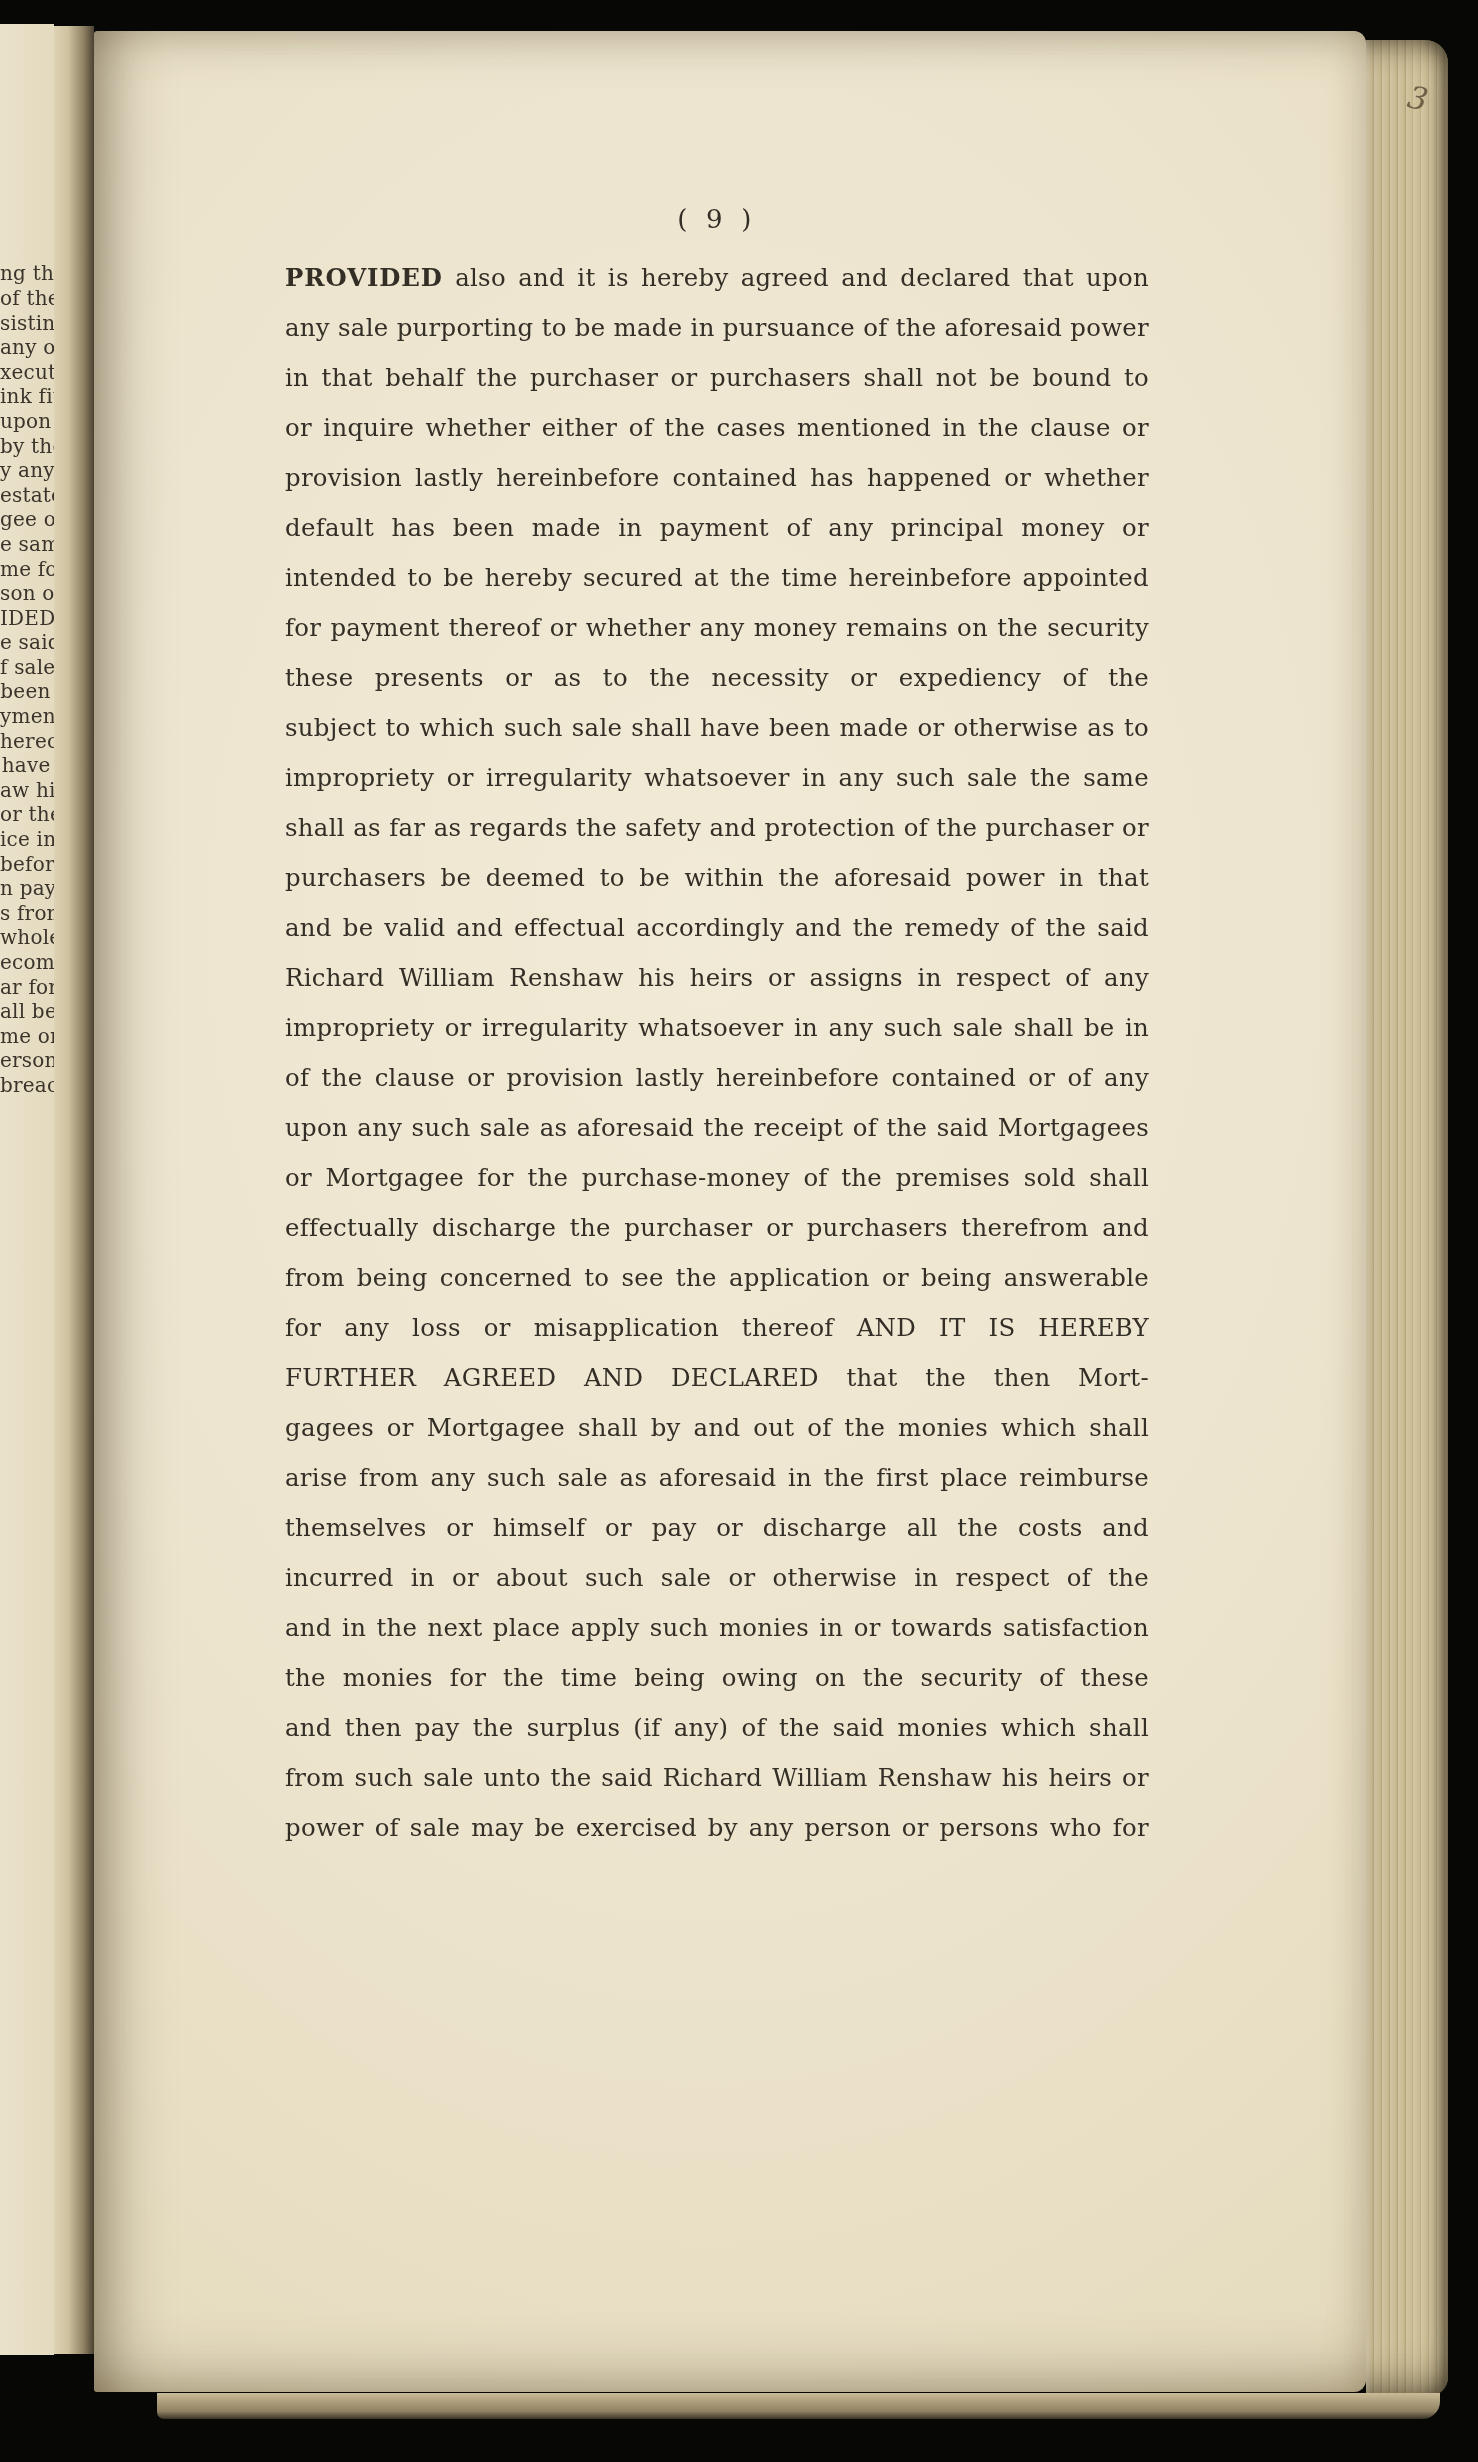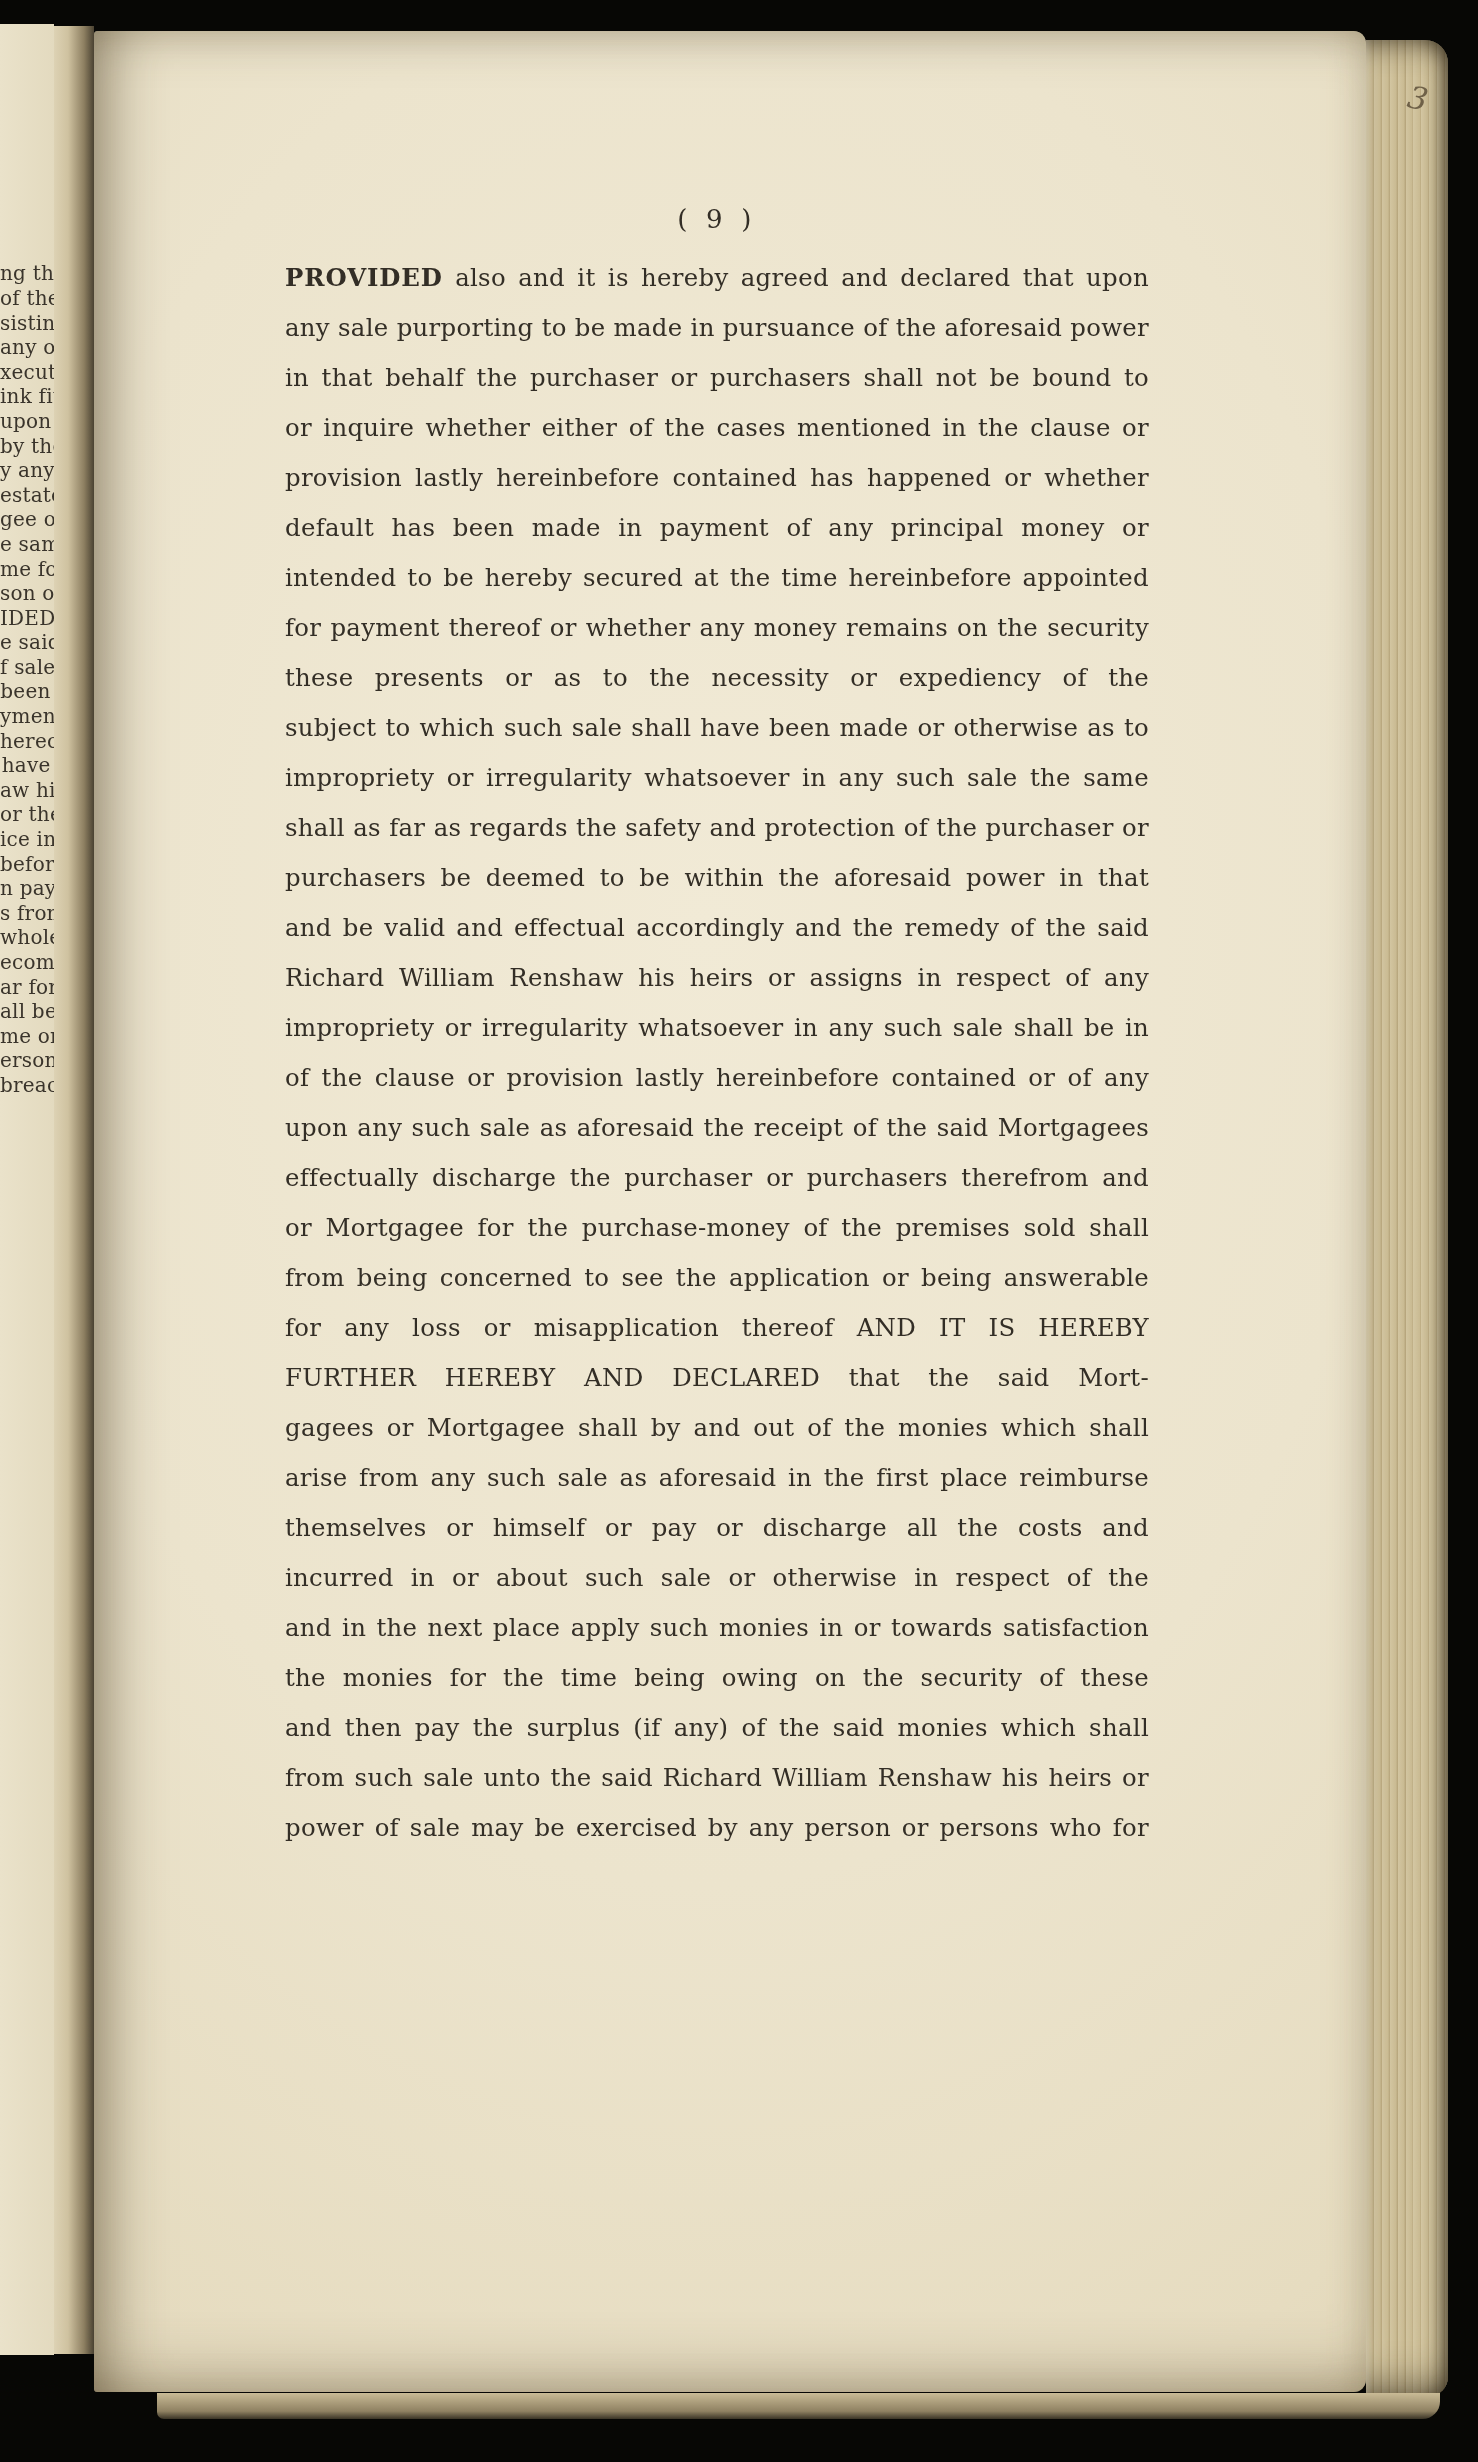--- a/index.html
+++ b/index.html
@@ -155,25 +155,25 @@
           <div class="line">these presents or as to the necessity or expediency of the stipulations</div>
           <div class="line">subject to which such sale shall have been made or otherwise as to</div>
           <div class="line">impropriety or irregularity whatsoever in any such sale the same</div>
           <div class="line">shall as far as regards the safety and protection of the purchaser or</div>
           <div class="line">purchasers be deemed to be within the aforesaid power in that behalf</div>
           <div class="line">and be valid and effectual accordingly and the remedy of the said</div>
           <div class="line">Richard William Renshaw his heirs or assigns in respect of any breach</div>
           <div class="line">impropriety or irregularity whatsoever in any such sale shall be in</div>
           <div class="line">of the clause or provision lastly hereinbefore contained or of any</div>
           <div class="line">upon any such sale as aforesaid the receipt of the said Mortgagees</div>
+          <div class="line">or Mortgagee for the purchase-money of the premises sold shall</div>
           <div class="line">effectually discharge the purchaser or purchasers therefrom and</div>
-          <div class="line">or Mortgagee for the purchase-money of the premises sold shall</div>
           <div class="line">from being concerned to see the application or being answerable</div>
           <div class="line">for any loss or misapplication thereof   AND IT IS HEREBY</div>
-          <div class="line">FURTHER HEREBY AND DECLARED that the said Mort-</div>
+          <div class="line">FURTHER AGREED AND DECLARED that the then Mort-</div>
           <div class="line">gagees or Mortgagee shall by and out of the monies which shall</div>
           <div class="line">arise from any such sale as aforesaid in the first place reimburse</div>
           <div class="line">themselves or himself or pay or discharge all the costs and expenses</div>
           <div class="line">incurred in or about such sale or otherwise in respect of the premises</div>
           <div class="line">and in the next place apply such monies in or towards satisfaction of</div>
           <div class="line">the monies for the time being owing on the security of these presents</div>
           <div class="line">and then pay the surplus (if any) of the said monies which shall arise</div>
           <div class="line">from such sale unto the said Richard William Renshaw his heirs or</div>
           <div class="line">power of sale may be exercised by any person or persons who for the</div>
         </div>

